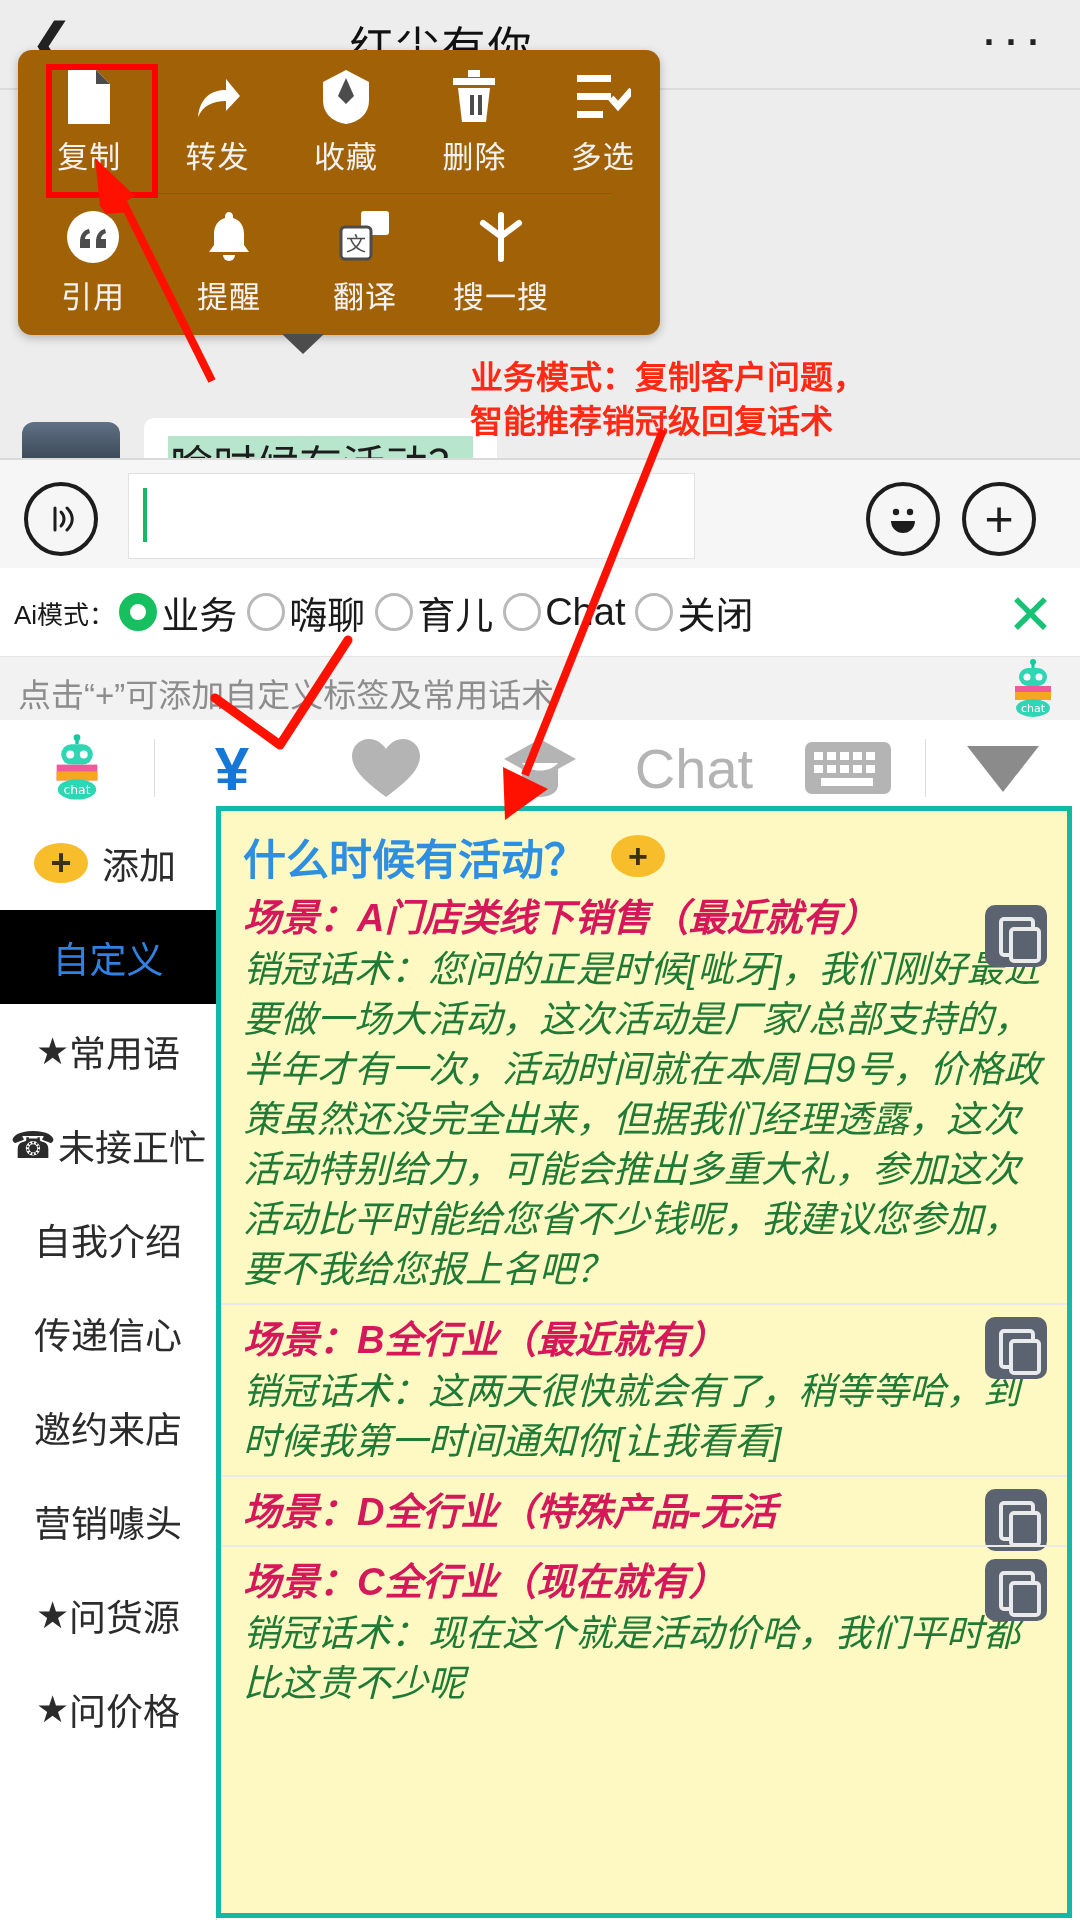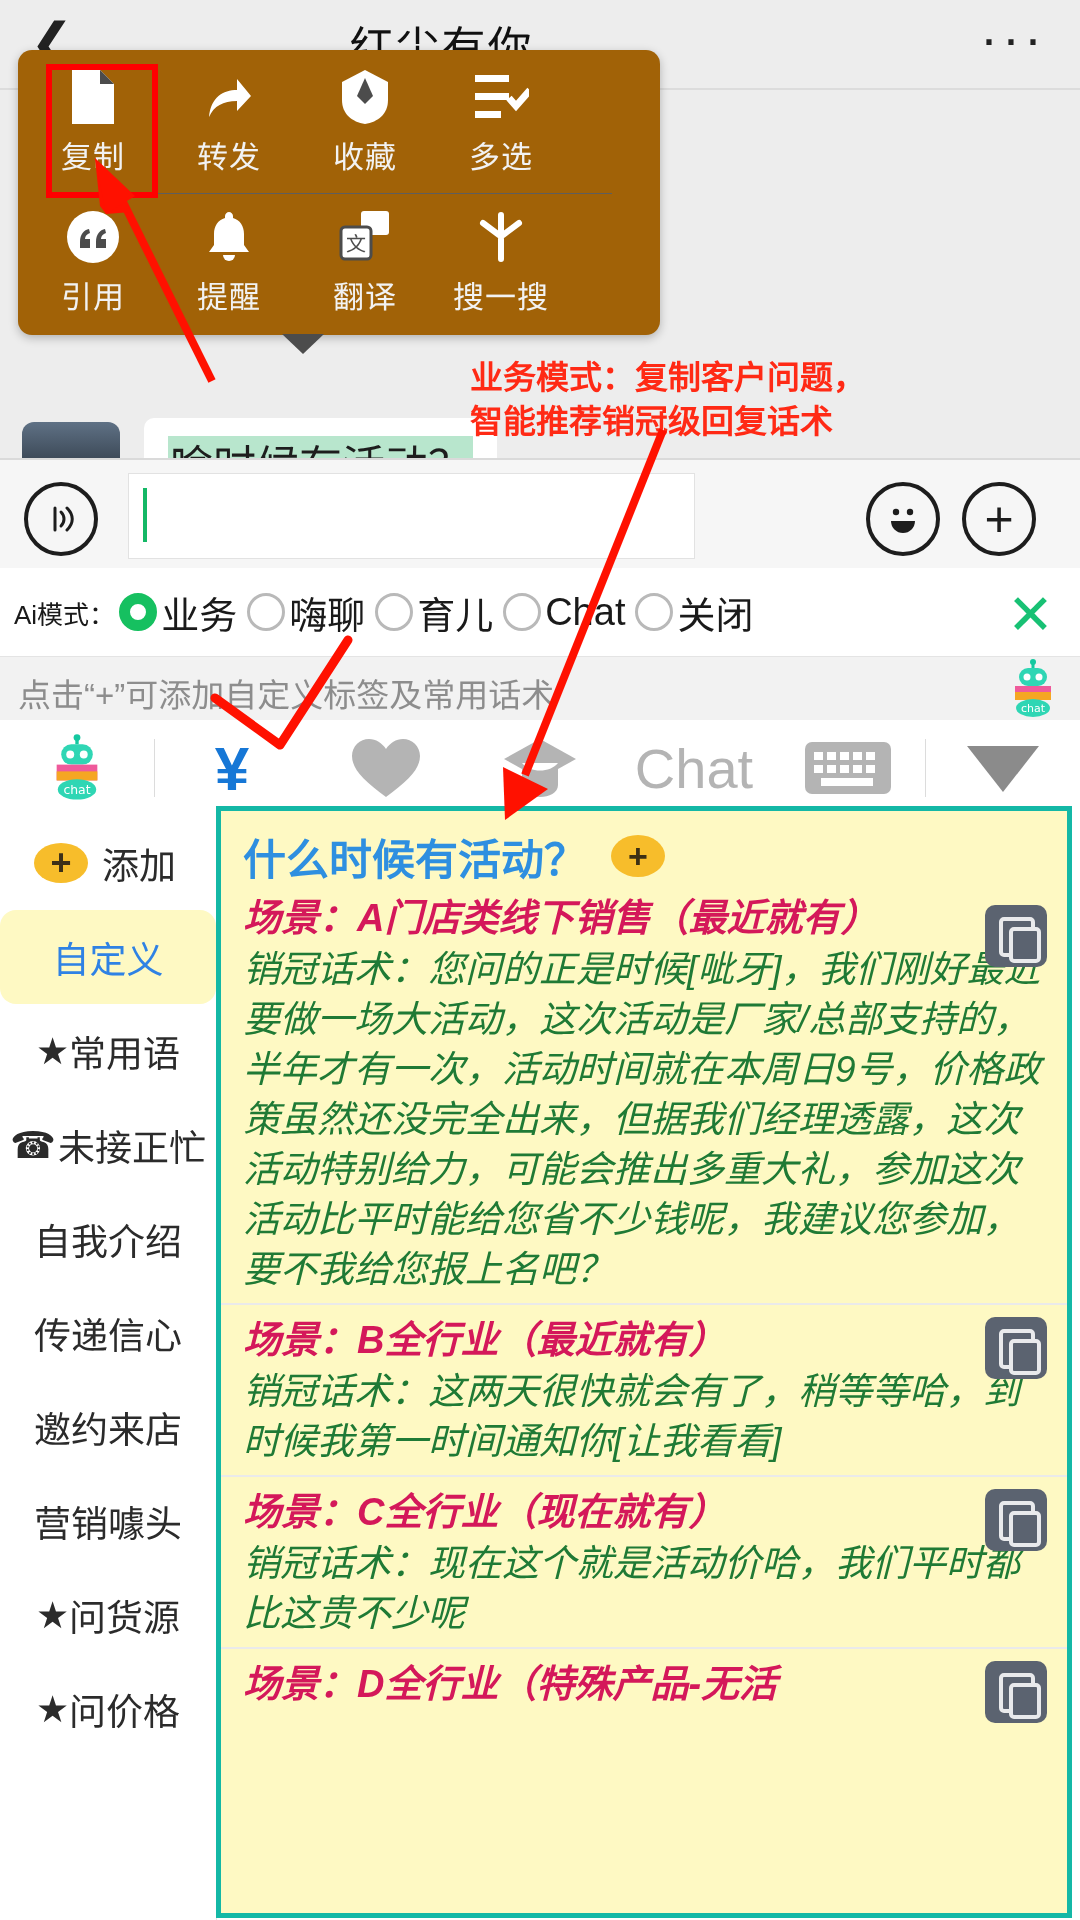--- a/index.html
+++ b/index.html
@@ -156,21 +156,21 @@
   }
   #sidebar{
     position:absolute;left:0;top:0;width:216px;height:1104px;
     background:#fff;border-right:1px solid #e6e6e6;
   }
   .side-item{
     height:94px;display:flex;align-items:center;justify-content:center;
     font-size:37px;color:#2b2b2b;
   }
   .side-item.add{justify-content:flex-start;padding-left:34px;}
-  .side-item.active{background:#fef9c3;color:#2f82e4;border-radius:16px;}
+  .side-item.active{background:#000000;color:#2f82e4;}
   #add-circle{
     width:54px;height:40px;border-radius:50%;background:#f7bd2b;
     display:flex;align-items:center;justify-content:center;
     font-size:36px;color:#3d3018;font-weight:700;margin-right:14px;line-height:36px;
   }
   
   #scripts{
     position:absolute;left:216px;top:-10px;width:856px;height:1112px;
     border:5px solid #14b8a6;box-sizing:border-box;background:#fef9c3;overflow:hidden;
   }
@@ -249,20 +249,32 @@
       <div class="cm-label">转发</div>
     </div>
     <div class="cm-item">
       <div class="cm-icon">
         <svg width="50" height="58" viewBox="0 0 50 58">
             <path d="M25 2 48 14v18c0 14-10 22-23 24C12 54 2 46 2 32V14z" fill="#fff"></path>
             <path d="M25 10 17 28l8 8 8-8z" fill="#4c4c4c"></path>
           </svg>
       </div>
       <div class="cm-label">收藏</div>
+    </div>
+    <div class="cm-item">
+      <div class="cm-icon">
+        <svg width="48" height="58" viewBox="0 0 48 58">
+            <rect x="18" y="2" width="12" height="7" fill="#fff"></rect>
+            <rect x="3" y="10" width="42" height="7" fill="#fff"></rect>
+            <path d="M8 20h32l-4 34H12z" fill="#fff"></path>
+            <rect x="20" y="27" width="4" height="20" fill="#4c4c4c"></rect>
+            <rect x="28" y="27" width="4" height="20" fill="#4c4c4c"></rect>
+          </svg>
+      </div>
+      <div class="cm-label">删除</div>
     </div>
     <div class="cm-item">
       <div class="cm-icon">
         <svg width="56" height="54" viewBox="0 0 56 54">
             <rect x="2" y="5" width="34" height="7" fill="#fff"></rect>
             <rect x="2" y="23" width="34" height="7" fill="#fff"></rect>
             <rect x="2" y="41" width="26" height="7" fill="#fff"></rect>
             <path d="M36 28l7 8 14-16" stroke="#fff" stroke-width="7" fill="none"></path>
           </svg>
       </div>
@@ -506,30 +518,30 @@
         </div>
       <div class="scene">场景：B全行业（最近就有）</div>
       <div class="reply">销冠话术：这两天很快就会有了，稍等等哈，到时候我第一时间通知你[让我看看]</div>
     </div>
 
     <div class="block">
       <div class="copy-btn">
           <span class="sq1"></span>
           <span class="sq2"></span>
         </div>
-      <div class="scene">场景：C全行业（现在就有）</div>
-      <div class="reply">销冠话术：现在这个就是活动价哈，我们平时都比这贵不少呢</div>
+      <div class="scene">场景：D全行业（特殊产品-无活</div>
     </div>
 
     <div class="block">
       <div class="copy-btn">
           <span class="sq1"></span>
           <span class="sq2"></span>
         </div>
-      <div class="scene">场景：D全行业（特殊产品-无活</div>
+      <div class="scene">场景：C全行业（现在就有）</div>
+      <div class="reply">销冠话术：现在这个就是活动价哈，我们平时都比这贵不少呢</div>
     </div>
   </div>
 </div>
 
 <svg id="arrows" viewBox="0 0 1080 1920">
 
   <g>
     <path d="M212 381 L120 196" stroke="#ff1100" stroke-width="8" fill="none"></path>
     <path d="M95 158 L131 212 L106 214 L100 206 Z" fill="#ff1100"></path>
     <path d="M95 158 L106 214 L135 196 Z" fill="#ff1100"></path>

